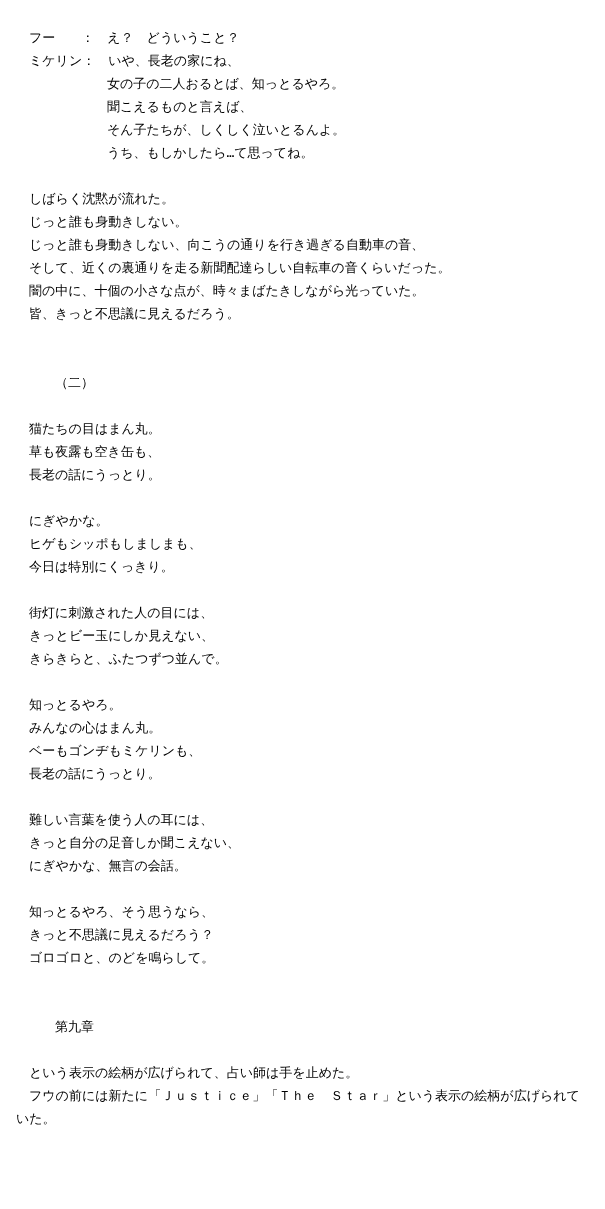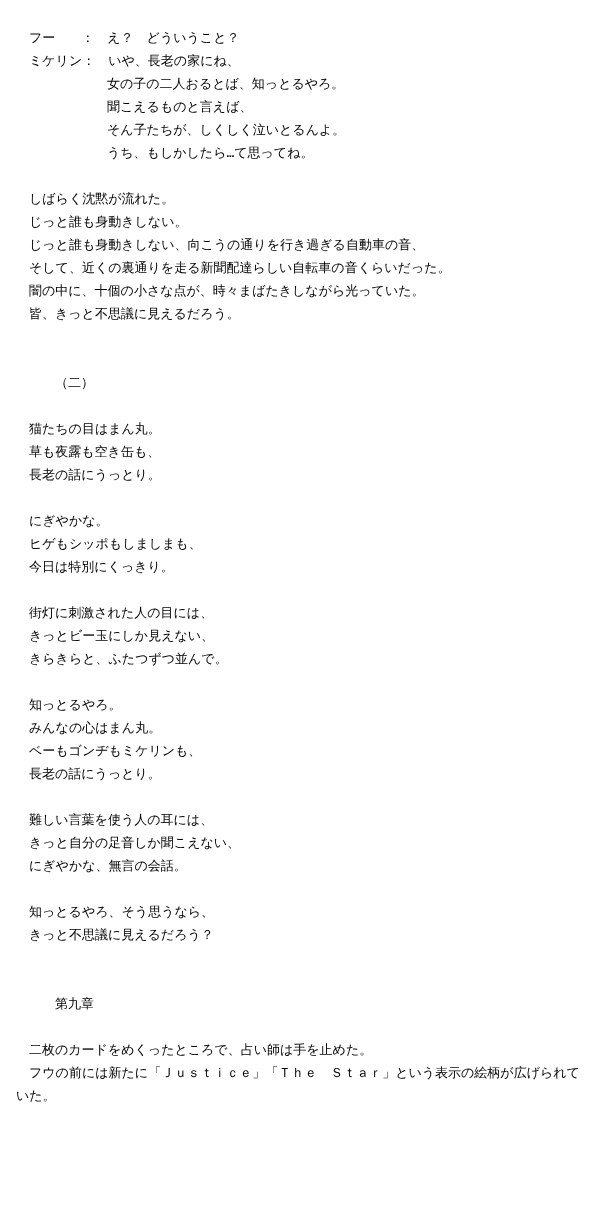--- a/index.html
+++ b/index.html
@@ -64,21 +64,22 @@
       <div class="line">　みんなの心はまん丸。</div>
       <div class="line">　ベーもゴンヂもミケリンも、</div>
       <div class="line">　長老の話にうっとり。</div>
       <div class="line">&nbsp;</div>
       <div class="line">　難しい言葉を使う人の耳には、</div>
       <div class="line">　きっと自分の足音しか聞こえない、</div>
       <div class="line">　にぎやかな、無言の会話。</div>
       <div class="line">&nbsp;</div>
       <div class="line">　知っとるやろ、そう思うなら、</div>
       <div class="line">　きっと不思議に見えるだろう？</div>
+      <div class="line">　ゴロゴロと、のどを鳴らして。</div>
       <div class="line">&nbsp;</div>
       <div class="line">&nbsp;</div>
       <div class="line">　　　第九章</div>
       <div class="line">&nbsp;</div>
-      <div class="line">　二枚のカードをめくったところで、占い師は手を止めた。</div>
+      <div class="line">　という表示の絵柄が広げられて、占い師は手を止めた。</div>
       <div class="line">　フウの前には新たに「Ｊｕｓｔｉｃｅ」「Ｔｈｅ　Ｓｔａｒ」という表示の絵柄が広げられて</div>
       <div class="line">いた。</div>
     </div>
 </div>
 
 </body></html>

